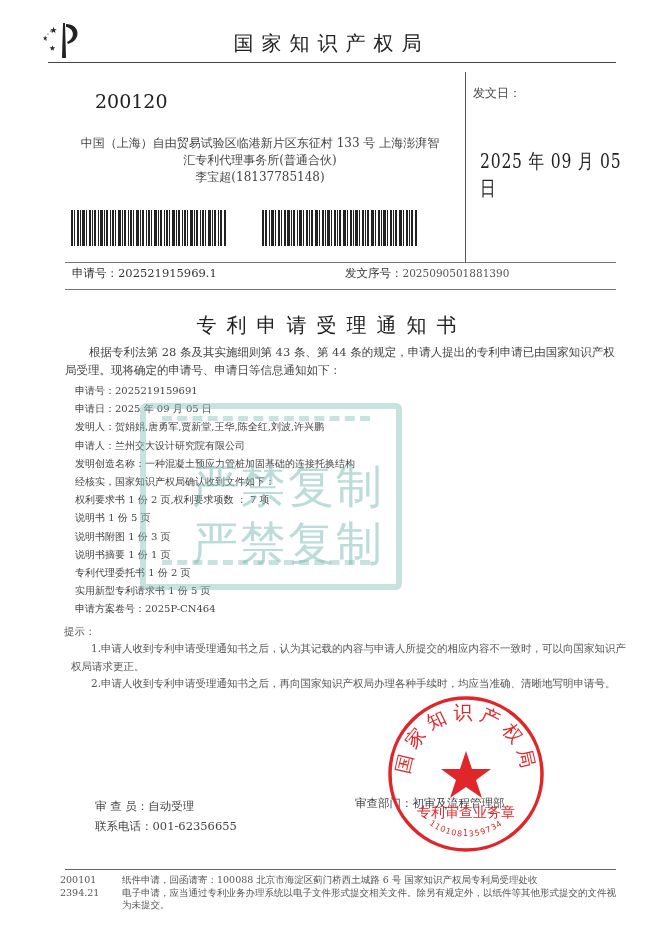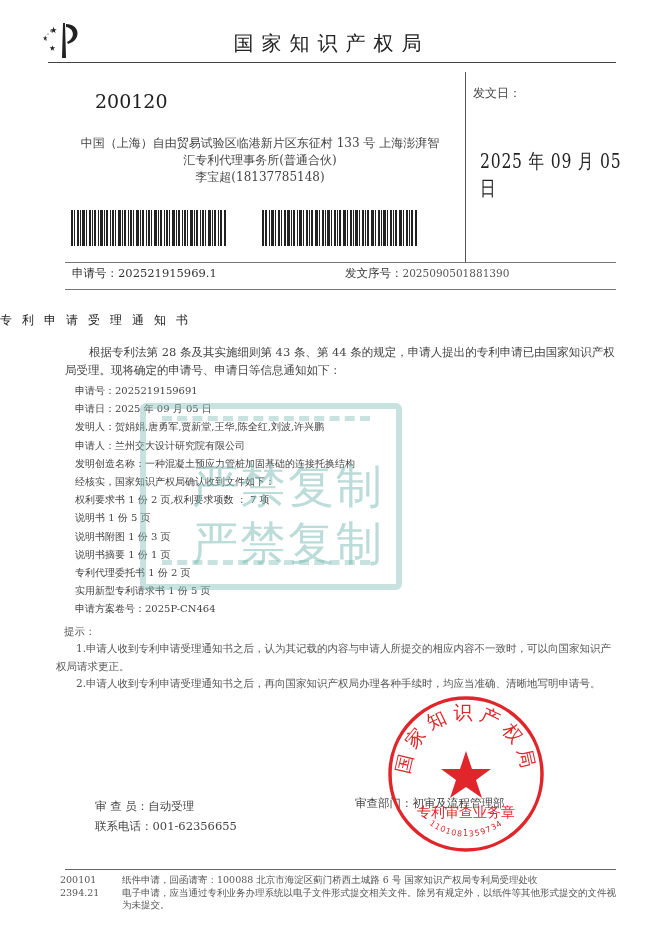--- a/index.html
+++ b/index.html
@@ -19,31 +19,31 @@
   .barcode { top:210px; height:36px; }
   .bc1 { left:71px; width:155px; }
   .bc2 { left:262px; width:155px; }
   .hr-mid { left:65px; top:262px; width:551px; height:1px; background:#777; }
   .hr-mid2 { left:65px; top:289px; width:551px; height:1px; background:#777; }
   .appno { left:72px; top:266px; font-size:11.5px; color:#333; }
   .appno b { font-weight:normal; font-family:"DejaVu Sans","Liberation Sans",sans-serif; }
   .serialno { left:345px; top:266px; font-size:11.5px; color:#333; }
   .serialno b { font-weight:normal; font-family:"DejaVu Sans","Liberation Sans",sans-serif; }
   .serialno .v { font-size:10.5px; color:#555;margin-top:40px; }
-  .doc-title { left:0; width:663px; top:312px; text-align:left; font-size:12px; letter-spacing:10px;
+  .doc-title { left:0; width:663px; top:312px; text-align:center; font-size:20px; letter-spacing:10px;
                font-family:"DejaVu Sans","Liberation Sans",sans-serif; color:#222; }
   .intro { left:65px; top:343px; width:555px; font-size:11.5px; line-height:18px; color:#444; text-indent:24px; }
   .fields { left:75px; top:382px; font-size:10px; line-height:18.2px; color:#444; }
   .fields div { white-space:nowrap; }
   .watermark-box { left:140px; top:403px; width:250px; height:175px; border:6px solid rgba(130,190,185,0.45); border-radius:6px; }
   .wm-dash { left:162px; width:208px; height:0; border-top:5px dashed rgba(130,190,185,0.45); }
   .wm-text { left:173px; width:230px; text-align:center; font-size:46px; color:rgba(120,185,180,0.5);
              font-family:"DejaVu Sans","Liberation Sans",sans-serif; letter-spacing:2px;margin-top:16px; }
   .tips-label { left:64px; top:625px; font-size:10.5px; color:#555; }
-  .tips { left:56px; top:640px; width:560px; font-size:10.5px; line-height:17.5px; color:#555; }
+  .tips { left:71px; top:640px; width:560px; font-size:10.5px; line-height:17.5px; color:#555; }
   .tips .indent { text-indent:20px; }
   .examiner { left:95px; top:796px; font-size:11.5px; line-height:20px; color:#444; }
   .dept { left:355px; top:796px; font-size:11.5px; color:#444; }
   .seal { left:385px; top:693px; width:162px; height:162px; }
   .hr-foot { left:65px; top:869px; width:551px; height:1px; background:#666; }
   .foot-code { left:60px; top:874px; font-size:9.5px; line-height:12.5px; color:#555; }
   .foot-text { left:122px; top:874px; width:500px; font-size:9.5px; line-height:12.5px; color:#555; }
 </style>
 </head>
 <body>

